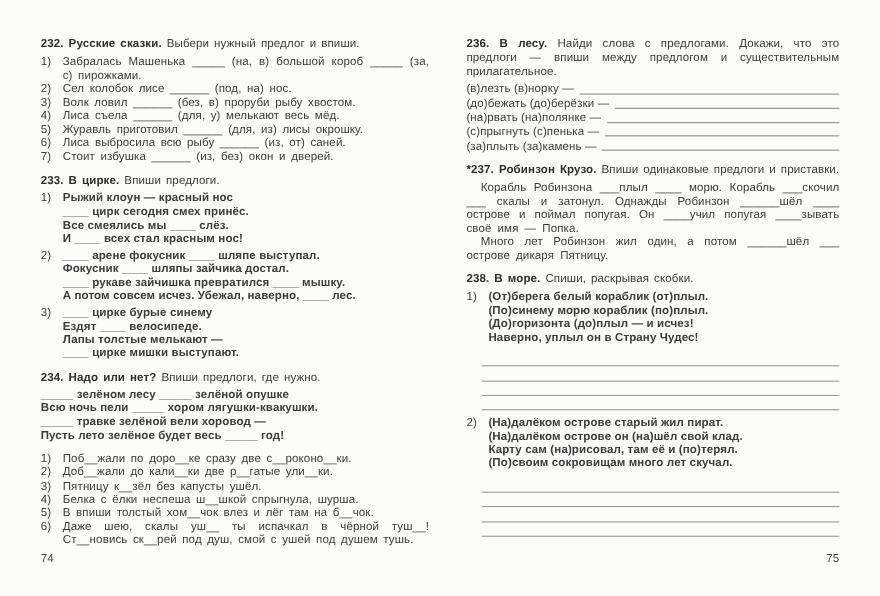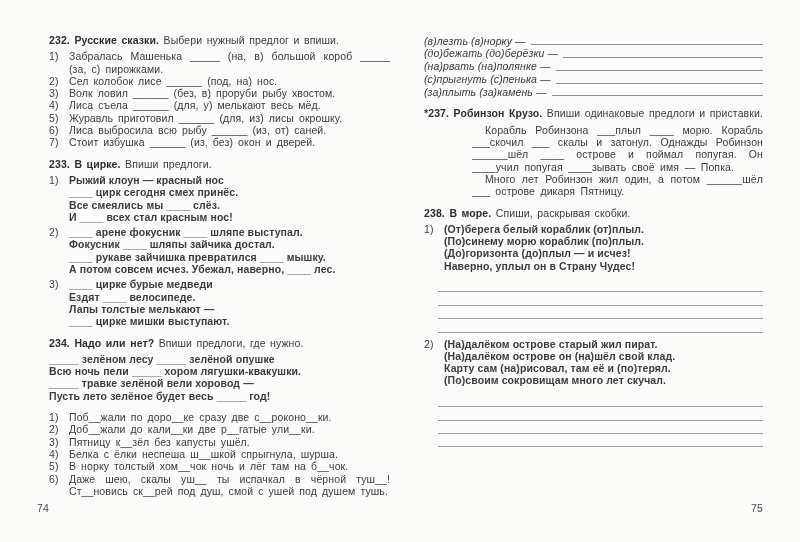--- a/index.html
+++ b/index.html
@@ -8,39 +8,39 @@
     background: #fcfcfb;
     display: flex;
     overflow: hidden;
     font-family: "Liberation Sans", sans-serif;
     color: #3c3c3c;
     font-size: 10.5px;
     line-height: 12.3px;
     letter-spacing: 0.1px;
   }
   .page { position: relative; width: 400px; height: 542px; }
-  .page-left  { padding: 34px 10px 0 49px; }
+  .page-left  { padding: 34px 10px 0 37px; }
   .page-right { padding: 34px 37px 0 24px; }
 
   .ex { margin-bottom: 9px; }
   .hdr { text-align: justify; word-spacing: 1.5px; margin-bottom: 4px; }
   .hdr .b { font-weight: bold; color: #2e2e2e; }
 
   .li { display: flex; }
   .li .num { width: 20px; flex-shrink: 0; }
   .li .txt { flex: 1; min-width: 0; }
   .prose { text-align: justify; word-spacing: 2px; }
   .poem { white-space: pre-line; font-weight: bold; }
   .sp { margin-bottom: 3px; }
 
   .pair { display: flex; align-items: flex-end; height: 12.9px; }
-  .pair-label { white-space: nowrap; font-style: italic; }
+  .pair-label { white-space: nowrap; }
   .pair-rule { flex: 1; border-bottom: 1px solid #8d8d8d; margin: 0 0 2px 5px; }
 
-  .para { text-align: justify; text-indent: 13px; word-spacing: 2.5px; margin-left: 48px; }
+  .para { text-align: justify; text-indent: 13px; word-spacing: 2.5px; }
 
   .rules { margin: 7px 0 5px 14px; }
   .rule { height: 13.4px; border-bottom: 1px solid #9a9a9a; }
 
   .page-num { position: absolute; bottom: 28px; color: #4a4a4a; }
   .pn-left { left: 37px; }
   .pn-right { right: 37px; }
 </style>
 </head>
 <body>
@@ -98,21 +98,21 @@
     </div>
     <div class="li sp">
       <span class="num">2)</span>
       <div class="txt poem">____ арене фокусник ____ шляпе выступал.
 Фокусник ____ шляпы зайчика достал.
 ____ рукаве зайчишка превратился ____ мышку.
 А потом совсем исчез. Убежал, наверно, ____ лес.</div>
     </div>
     <div class="li">
       <span class="num">3)</span>
-      <div class="txt poem">____ цирке бурые медведи
+      <div class="txt poem">____ цирке бурые синему
 Ездят ____ велосипеде.
 Лапы толстые мелькают —
 ____ цирке мишки выступают.</div>
     </div>
   </div>
 
   <div class="ex">
     <p class="hdr">
       <span class="b">234.</span>
       <span class="b">Надо или нет?</span>
@@ -136,34 +136,39 @@
     <div class="li">
       <span class="num">3)</span>
       <div class="txt prose">Пятницу к__зёл без капусты ушёл.</div>
     </div>
     <div class="li">
       <span class="num">4)</span>
       <div class="txt prose">Белка с ёлки неспеша ш__шкой спрыгнула, шурша.</div>
     </div>
     <div class="li">
       <span class="num">5)</span>
-      <div class="txt prose">В норку толстый хом__чок ночь и лёг там на б__чок.</div>
+      <div class="txt prose">В впиши толстый хом__чок влез и лёг там на б__чок.</div>
     </div>
     <div class="li">
       <span class="num">6)</span>
       <div class="txt prose">Даже шею, скалы уш__ ты испачкал в чёрной туш__! Ст__новись ск__рей под душ, смой с ушей под душем тушь.</div>
     </div>
   </div>
 
   <span class="page-num pn-left">74</span>
 </div>
 
 <div class="page page-right">
 
   <div class="ex">
+    <p class="hdr">
+      <span class="b">236.</span>
+      <span class="b">В лесу.</span>
+      <span>Найди слова с предлогами. Докажи, что это предлоги — впиши между предлогом и существительным прилагательное.</span>
+    </p>
     <div class="pair">
       <span class="pair-label">(в)лезть (в)норку —</span>
       <span class="pair-rule"></span>
     </div>
     <div class="pair">
       <span class="pair-label">(до)бежать (до)берёзки —</span>
       <span class="pair-rule"></span>
     </div>
     <div class="pair">
       <span class="pair-label">(на)рвать (на)полянке —</span>

